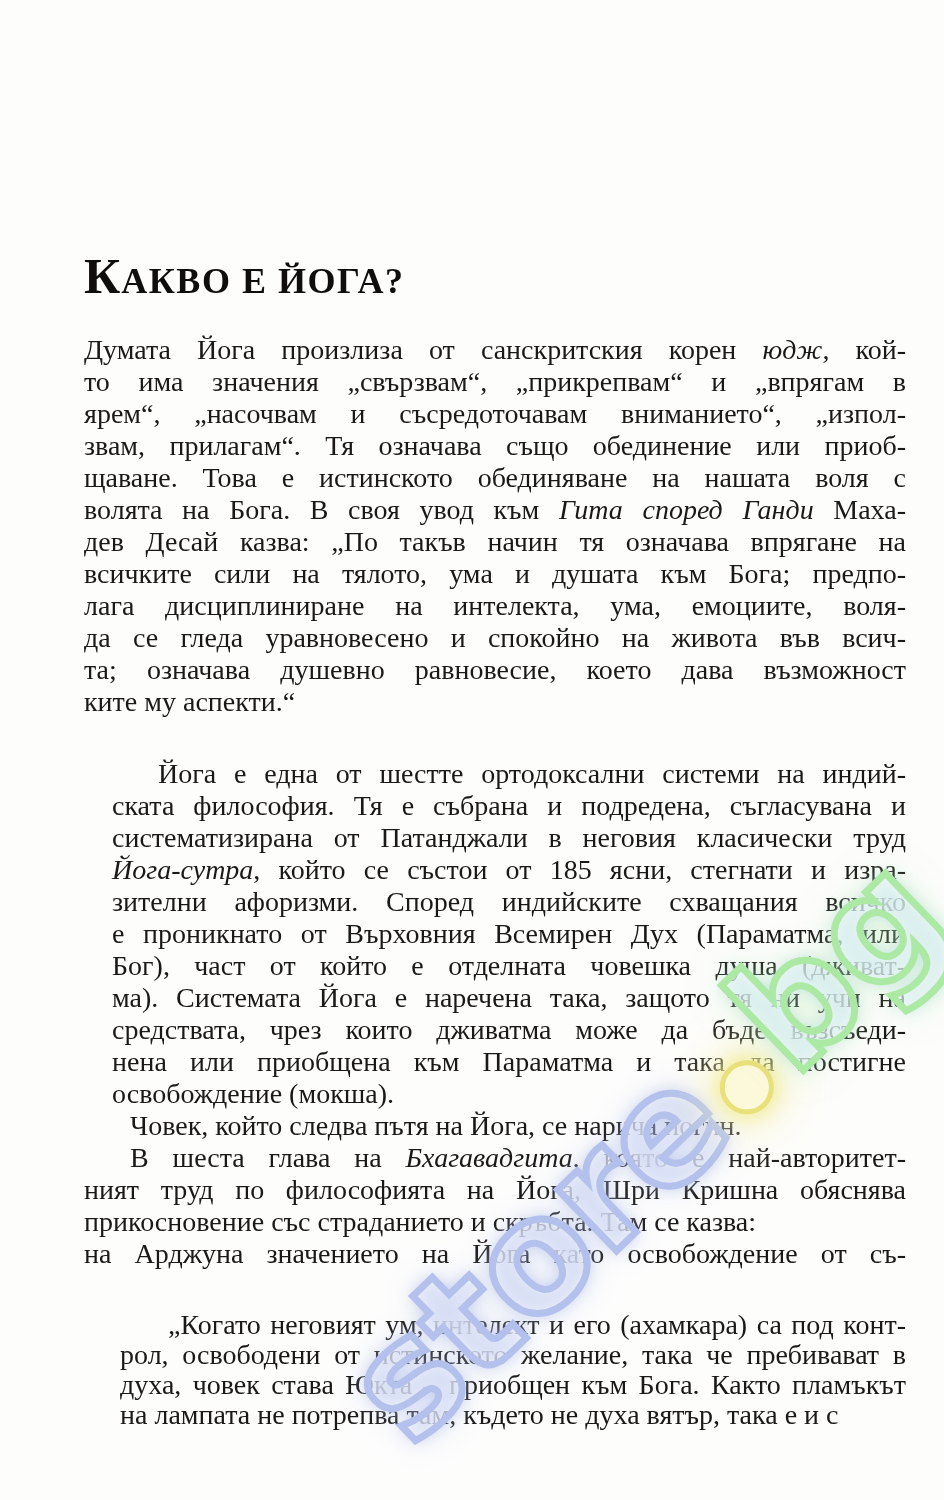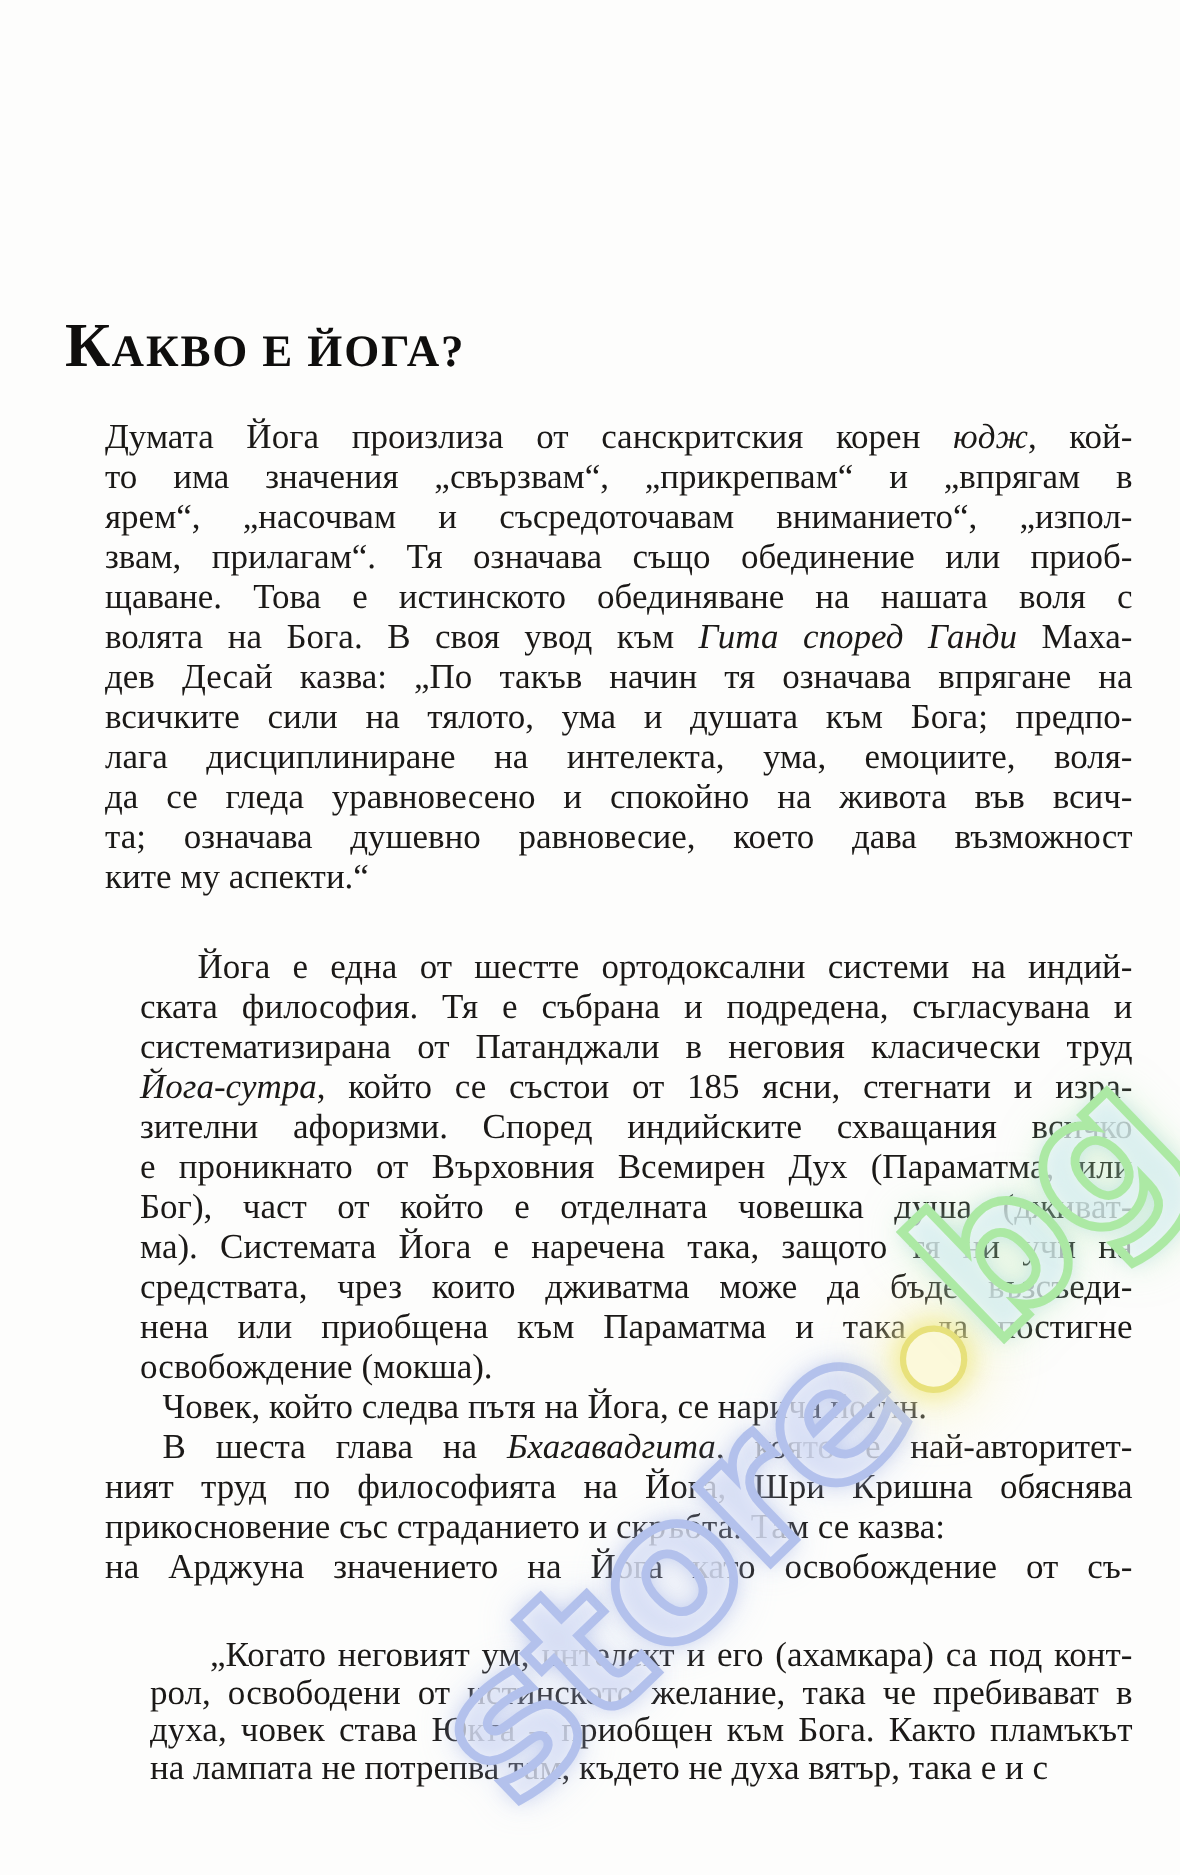--- a/index.html
+++ b/index.html
@@ -7,21 +7,21 @@
     position:relative;
     width:944px;height:1500px;
     margin:0 auto;
     background:#fdfdfc;
     overflow:hidden;
     font-family:"Liberation Serif","DejaVu Serif",serif;
     color:#1b1917;
   }
   .title{
     margin:0;
-    padding:250px 82px 0 52px;
+    padding:250px 82px 0 84px;
     font-weight:bold;
     color:#0f0e0d;
     line-height:52px;
     white-space:nowrap;
   }
   .title .initial{font-size:50px;letter-spacing:1px;}
   .title .title-rest{font-size:36px;letter-spacing:1.5px;}
   .text-block{
     margin-top:26px;
     padding:0 38px 0 84px;

